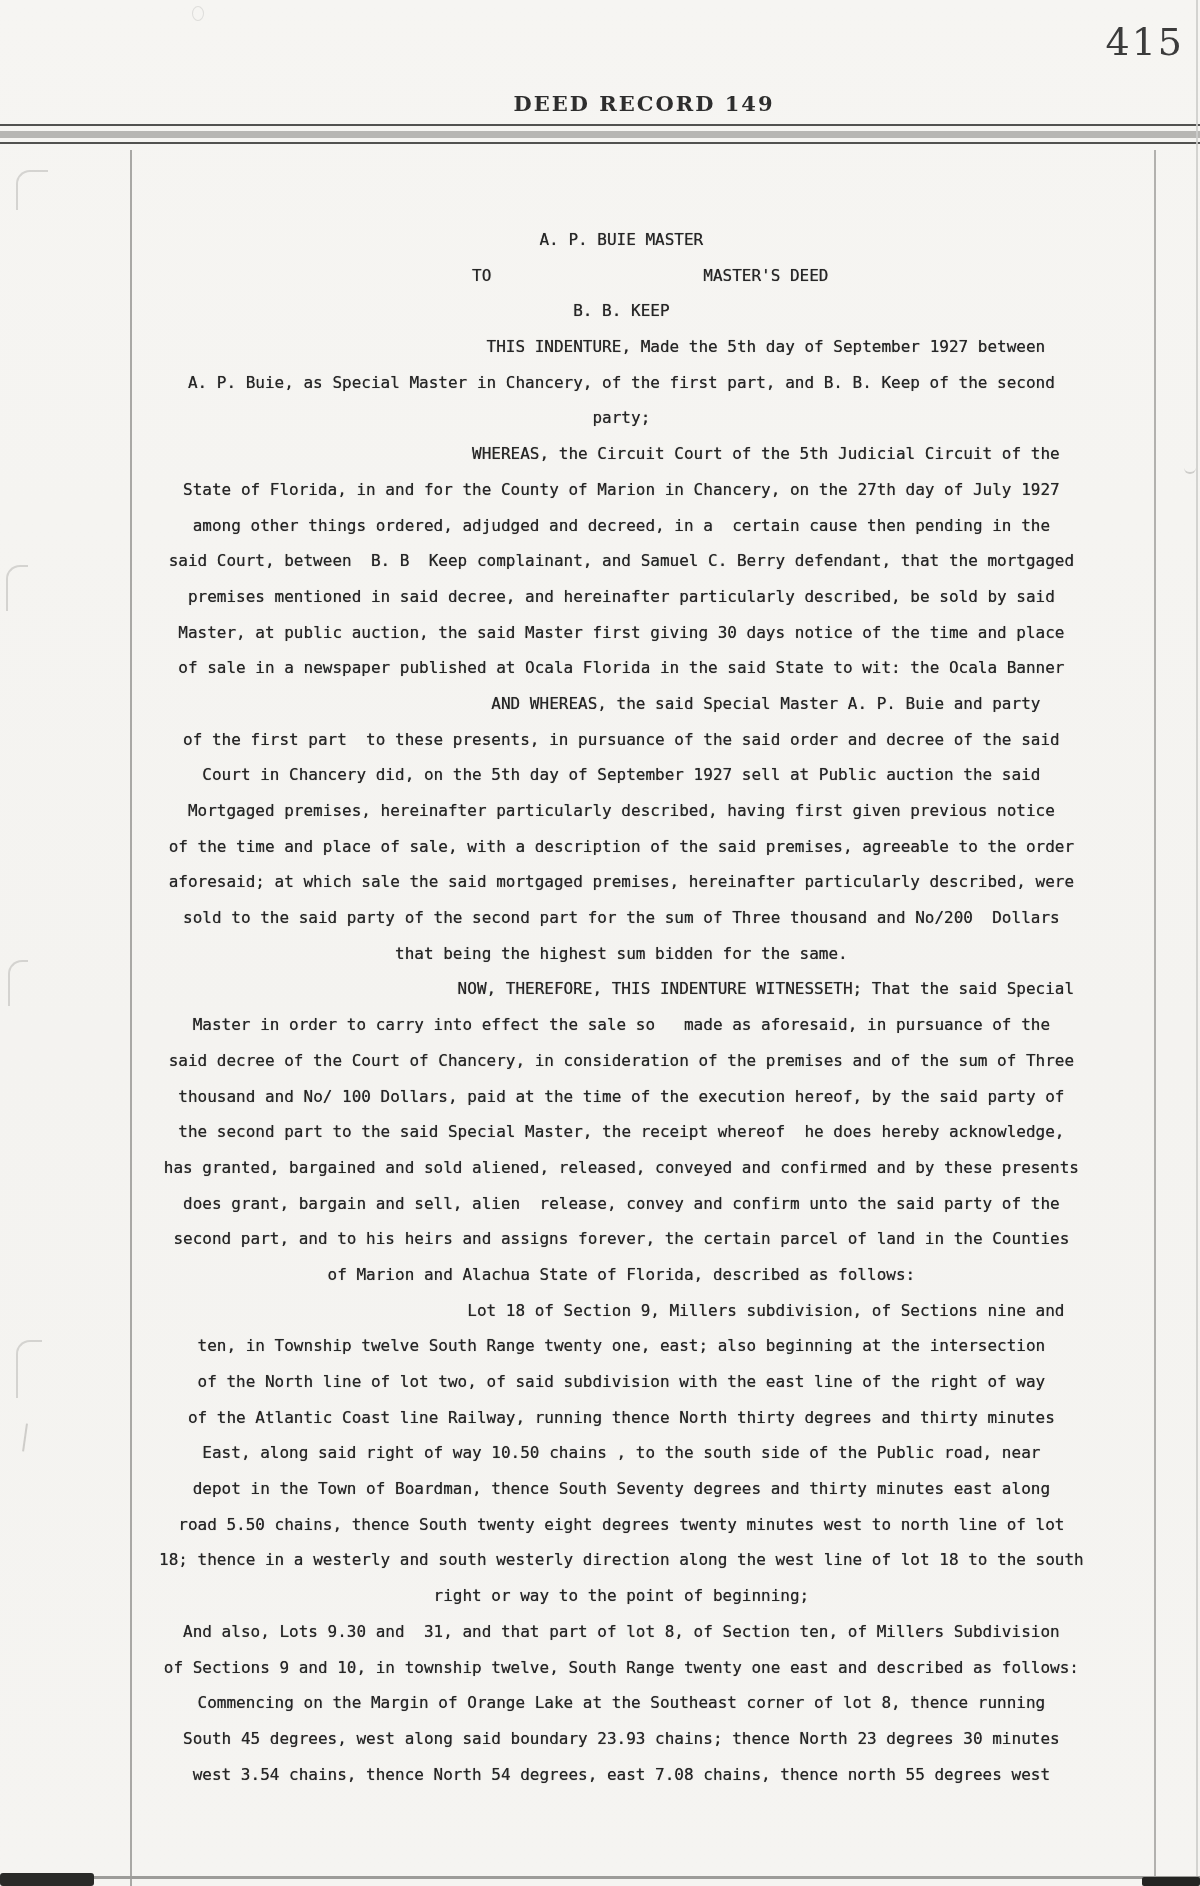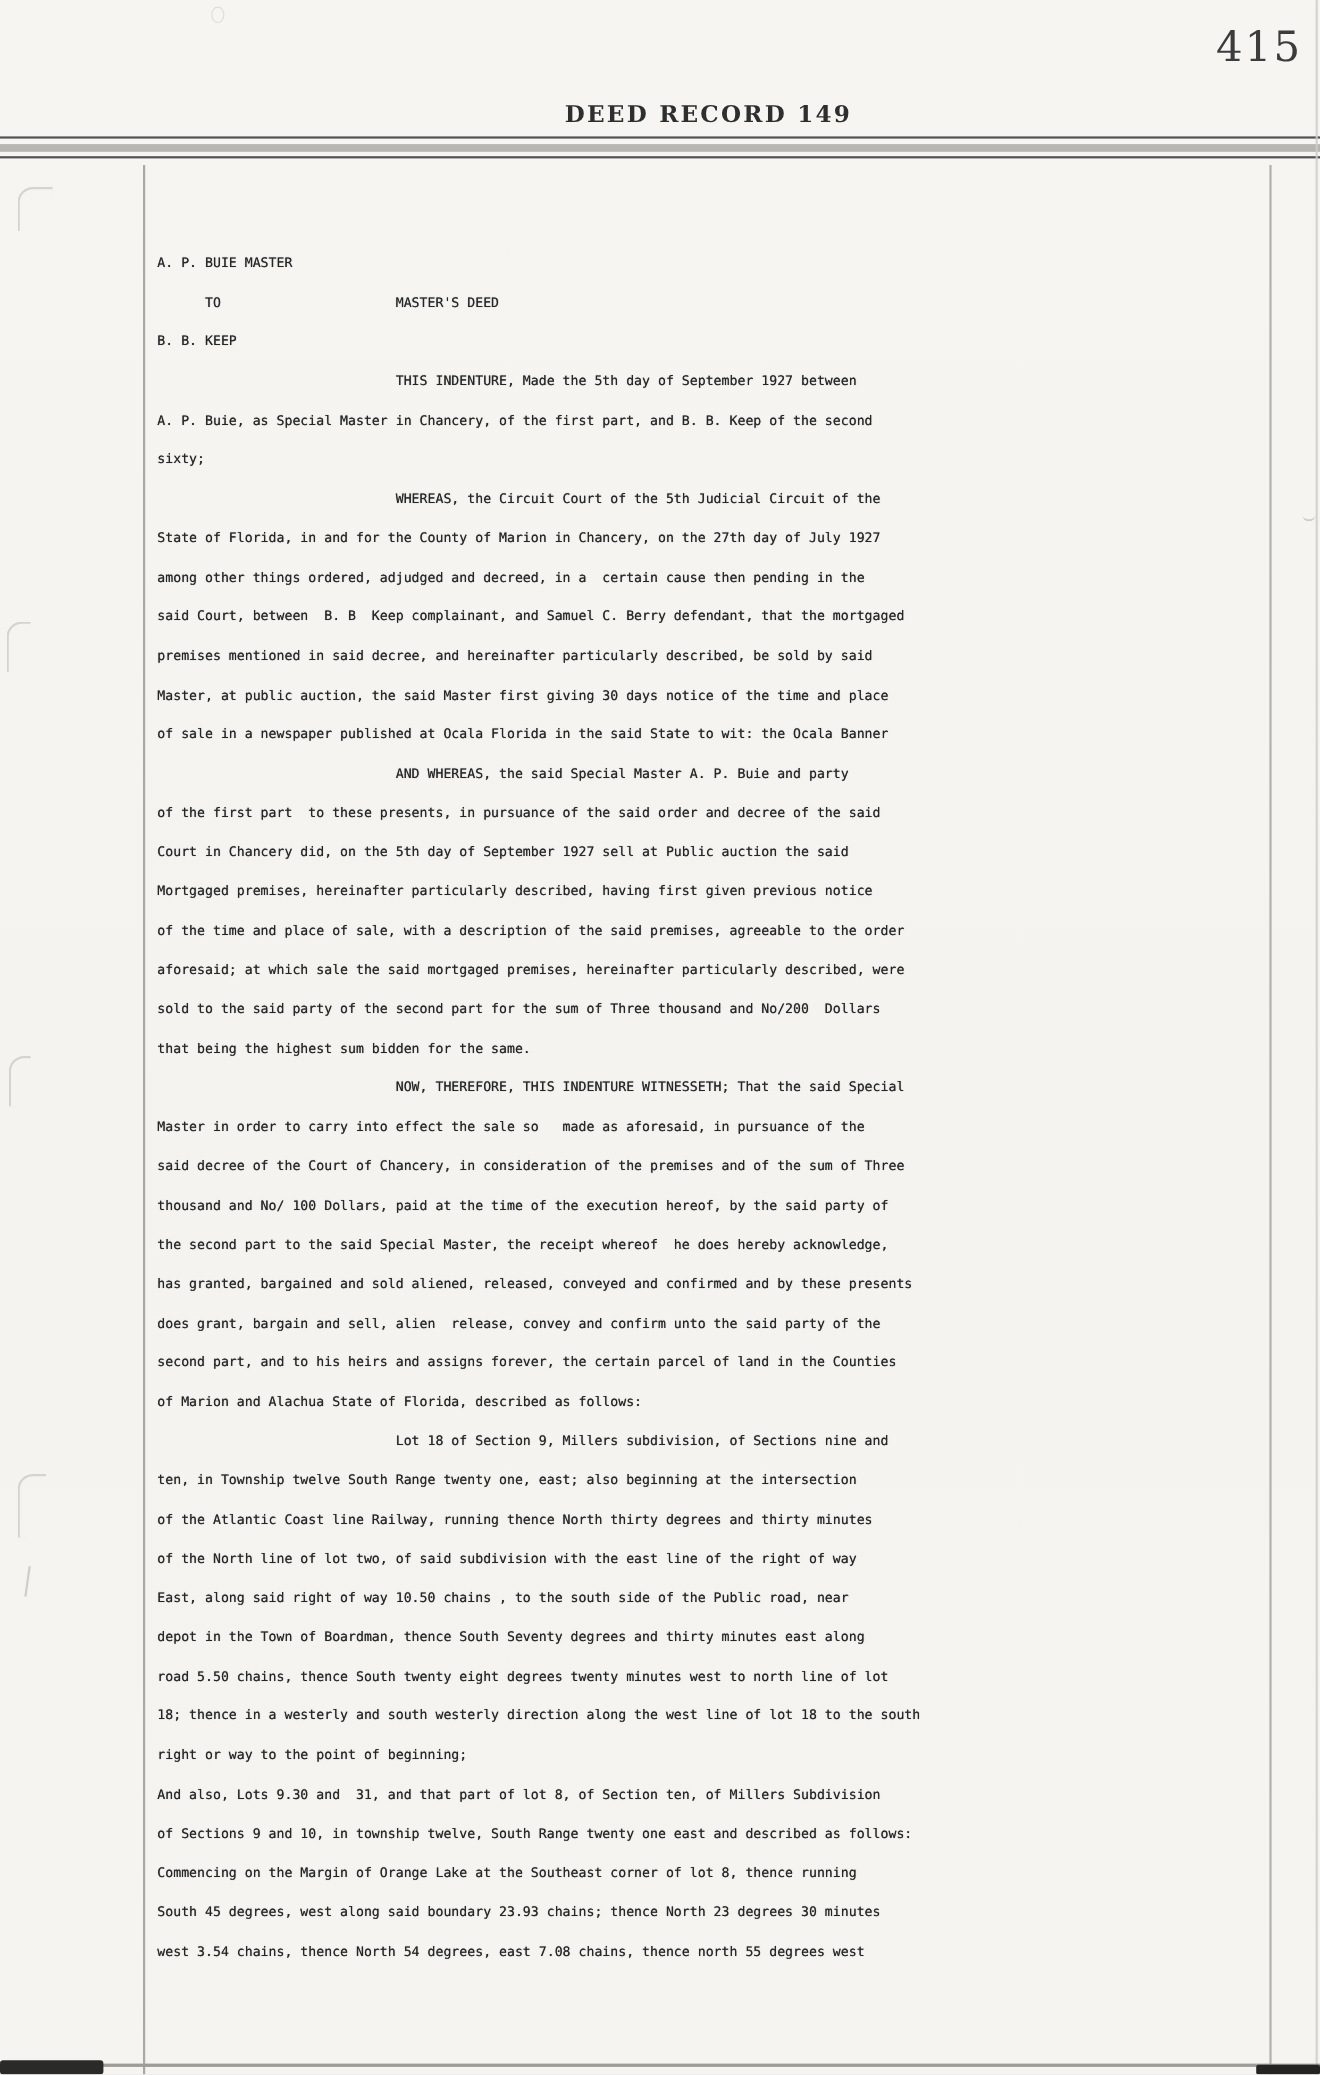--- a/index.html
+++ b/index.html
@@ -53,26 +53,27 @@
     position: absolute;
     top: 0;
     height: 1886px;
     left: 1196px;
     width: 2px;
     background: #ccccca;
     opacity: 0.85;
   }
   .deed-body {
     position: absolute;
-    left: 143px;
+    left: 159px;
     top: 222px;
-    font-size: 12px;
+    font-size: 16px;
     line-height: 35.7px;
     color: #262626;
     text-shadow: 0 0 0.7px rgba(35,35,35,0.75);
+    text-align: center;
   }
   .deed-line { white-space: pre; height: 35.7px; }
   .bottom-line {
     position: absolute;
     left: 92px;
     top: 1876px;
     width: 1108px;
     height: 3px;
     background: #9d9c99;
   }
@@ -139,21 +140,21 @@
   <div class="vline vline-left"></div>
   <div class="vline vline-right"></div>
   <div class="edge-line"></div>
 
   <div class="deed-body">
       <div class="deed-line">A. P. BUIE MASTER</div>
       <div class="deed-line">      TO                      MASTER'S DEED</div>
       <div class="deed-line">B. B. KEEP</div>
       <div class="deed-line">                              THIS INDENTURE, Made the 5th day of September 1927 between</div>
       <div class="deed-line">A. P. Buie, as Special Master in Chancery, of the first part, and B. B. Keep of the second</div>
-      <div class="deed-line">sixty;</div>
+      <div class="deed-line">party;</div>
       <div class="deed-line">                              WHEREAS, the Circuit Court of the 5th Judicial Circuit of the</div>
       <div class="deed-line">State of Florida, in and for the County of Marion in Chancery, on the 27th day of July 1927</div>
       <div class="deed-line">among other things ordered, adjudged and decreed, in a  certain cause then pending in the</div>
       <div class="deed-line">said Court, between  B. B  Keep complainant, and Samuel C. Berry defendant, that the mortgaged</div>
       <div class="deed-line">premises mentioned in said decree, and hereinafter particularly described, be sold by said</div>
       <div class="deed-line">Master, at public auction, the said Master first giving 30 days notice of the time and place</div>
       <div class="deed-line">of sale in a newspaper published at Ocala Florida in the said State to wit: the Ocala Banner</div>
       <div class="deed-line">                              AND WHEREAS, the said Special Master A. P. Buie and party</div>
       <div class="deed-line">of the first part  to these presents, in pursuance of the said order and decree of the said</div>
       <div class="deed-line">Court in Chancery did, on the 5th day of September 1927 sell at Public auction the said</div>
@@ -166,22 +167,22 @@
       <div class="deed-line">Master in order to carry into effect the sale so   made as aforesaid, in pursuance of the</div>
       <div class="deed-line">said decree of the Court of Chancery, in consideration of the premises and of the sum of Three</div>
       <div class="deed-line">thousand and No/ 100 Dollars, paid at the time of the execution hereof, by the said party of</div>
       <div class="deed-line">the second part to the said Special Master, the receipt whereof  he does hereby acknowledge,</div>
       <div class="deed-line">has granted, bargained and sold aliened, released, conveyed and confirmed and by these presents</div>
       <div class="deed-line">does grant, bargain and sell, alien  release, convey and confirm unto the said party of the</div>
       <div class="deed-line">second part, and to his heirs and assigns forever, the certain parcel of land in the Counties</div>
       <div class="deed-line">of Marion and Alachua State of Florida, described as follows:</div>
       <div class="deed-line">                              Lot 18 of Section 9, Millers subdivision, of Sections nine and</div>
       <div class="deed-line">ten, in Township twelve South Range twenty one, east; also beginning at the intersection</div>
+      <div class="deed-line">of the North line of lot two, of said subdivision with the east line of the right of way</div>
       <div class="deed-line">of the Atlantic Coast line Railway, running thence North thirty degrees and thirty minutes</div>
-      <div class="deed-line">of the North line of lot two, of said subdivision with the east line of the right of way</div>
       <div class="deed-line">East, along said right of way 10.50 chains , to the south side of the Public road, near</div>
       <div class="deed-line">depot in the Town of Boardman, thence South Seventy degrees and thirty minutes east along</div>
       <div class="deed-line">road 5.50 chains, thence South twenty eight degrees twenty minutes west to north line of lot</div>
       <div class="deed-line">18; thence in a westerly and south westerly direction along the west line of lot 18 to the south</div>
       <div class="deed-line">right or way to the point of beginning;</div>
       <div class="deed-line">And also, Lots 9.30 and  31, and that part of lot 8, of Section ten, of Millers Subdivision</div>
       <div class="deed-line">of Sections 9 and 10, in township twelve, South Range twenty one east and described as follows:</div>
       <div class="deed-line">Commencing on the Margin of Orange Lake at the Southeast corner of lot 8, thence running</div>
       <div class="deed-line">South 45 degrees, west along said boundary 23.93 chains; thence North 23 degrees 30 minutes</div>
       <div class="deed-line">west 3.54 chains, thence North 54 degrees, east 7.08 chains, thence north 55 degrees west</div>

